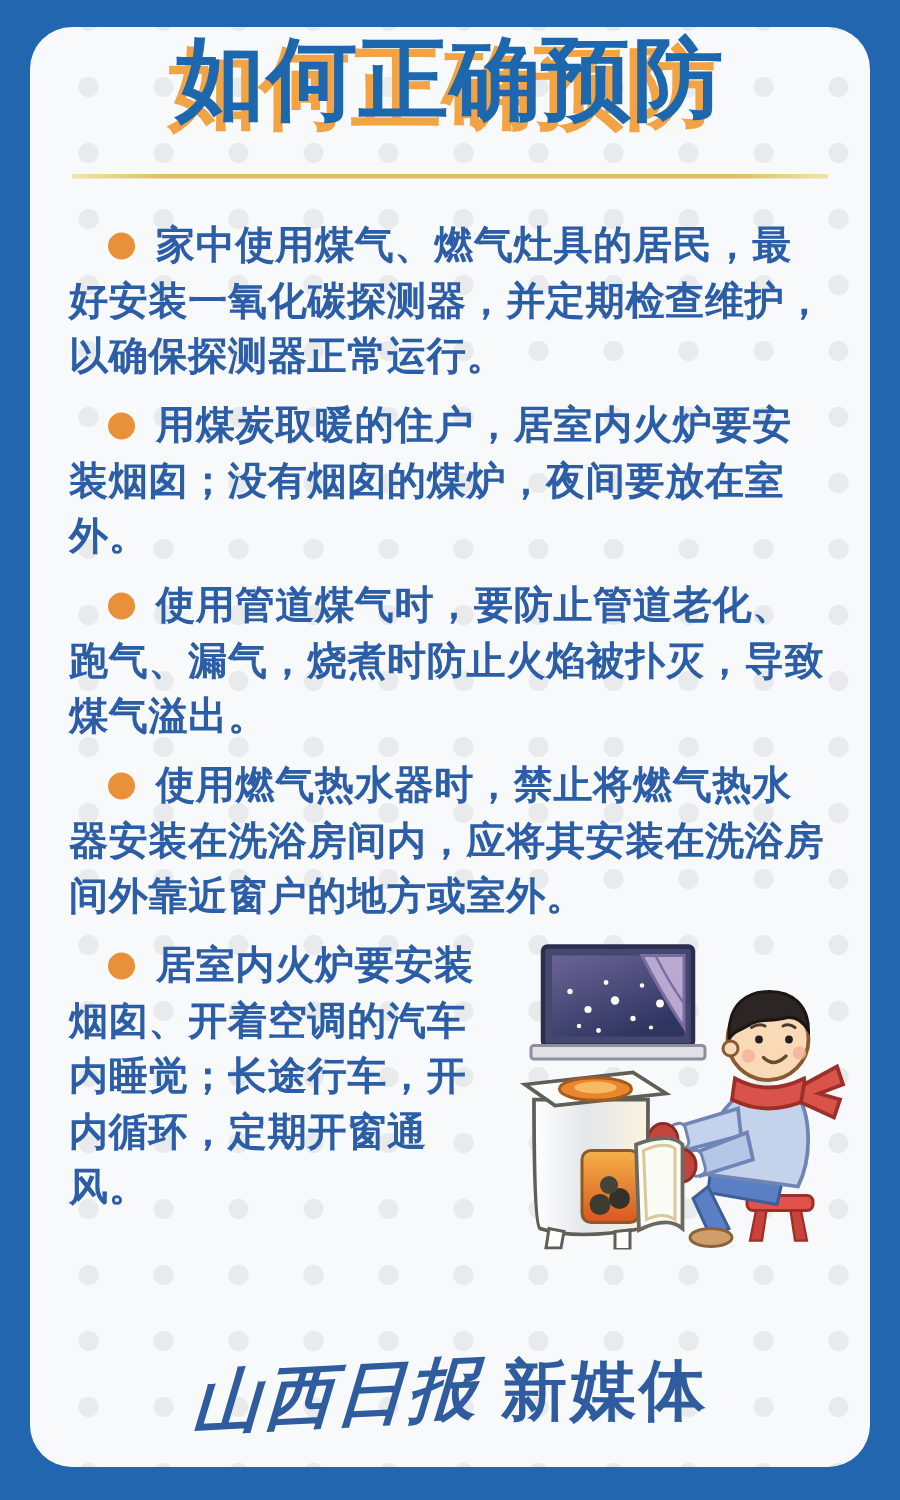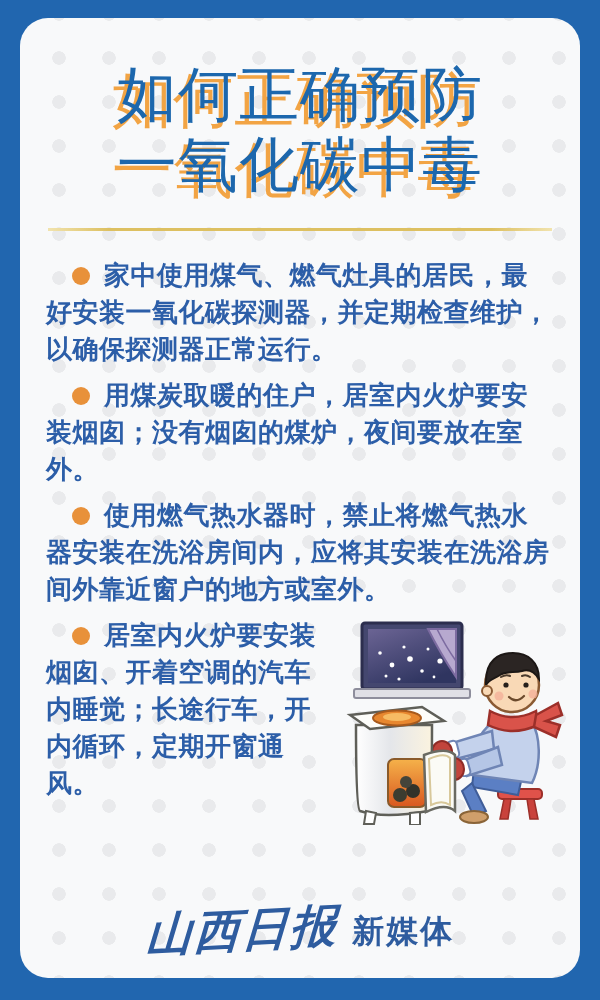--- a/index.html
+++ b/index.html
@@ -10,22 +10,22 @@
     position:relative;overflow:hidden;
   }
   .card{
     position:absolute;left:20px;top:18px;width:560px;height:960px;
     background-color:var(--card,#F8F9FA);
     background-image:radial-gradient(circle,#e9eaec 6.5px,rgba(0,0,0,0) 7px);
     background-size:50px 44px;background-position:14px 18px;
     border-radius:28px;box-sizing:border-box;
   }
   .title{
-    margin:0;padding-top:42px;text-align:center;
-    font-size:60px;line-height:70px;font-weight:400;letter-spacing:1px;
+    margin:0;text-align:center;
+    font-size:60px;line-height:70px;font-weight:700;letter-spacing:1px;
     color:var(--title,#1C67AD);
     text-shadow:-5px 6px 0 var(--title_shadow,#F2A444);
   }
   .divider{
     width:504px;height:3px;margin:28px auto 0 auto;border:none;
     background:linear-gradient(90deg,#f1e3ae,#ddc061 12%,#ddc061 88%,#f1e3ae);
   }
   .bullets{
     margin-top:26px;padding:0 26px;
     font-size:26px;line-height:37px;letter-spacing:0.5px;font-weight:600;
@@ -44,44 +44,44 @@
     color:var(--logo,#2E5C9F);white-space:nowrap;
   }
   .brand-script{
     display:inline-block;
     font-family:"DejaVu Serif","Liberation Serif",serif;
     font-style:italic;font-weight:700;font-size:46px;
     transform:rotate(-3deg) skewX(-6deg);
     vertical-align:-4px;letter-spacing:2px;
   }
   .brand-suffix{
-    display:inline-block;font-weight:800;font-size:32px;margin-left:10px;
+    display:inline-block;font-weight:800;font-size:44px;margin-left:10px;
     letter-spacing:2px;
   }
 </style>
 </head>
 <body>
 
 <div class="card">
 
   <h1 class="title">
     <span>如何正确预防</span><br>
-    <span>一氧化碳中毒</span>
   </h1>
 
   <hr class="divider">
 
   <div class="bullets">
 
     <div>
 
         <p><span class="dot"></span><span>家中使用煤气、燃气灶具的居民，最好安装一氧化碳探测器，并定期检查维护，以确保探测器正常运行。</span></p>
 
         <p><span class="dot"></span><span>用煤炭取暖的住户，居室内火炉要安装烟囱；没有烟囱的煤炉，夜间要放在室外。</span></p>
 
+        <p><span class="dot"></span><span>使用管道煤气时，要防止管道老化、跑气、漏气，烧煮时防止火焰被扑灭，导致煤气溢出。</span></p>
 
         <p><span class="dot"></span><span>使用燃气热水器时，禁止将燃气热水器安装在洗浴房间内，应将其安装在洗浴房间外靠近窗户的地方或室外。</span></p>
 
       </div>
 
     <div class="illustration">
       <svg width="228" height="206" viewBox="0 0 228 206" xmlns="http://www.w3.org/2000/svg">
         <defs>
           <linearGradient id="sky" x1="0" y1="0" x2="0.6" y2="1">
             <stop offset="0" stop-color="#6b6494"></stop>

